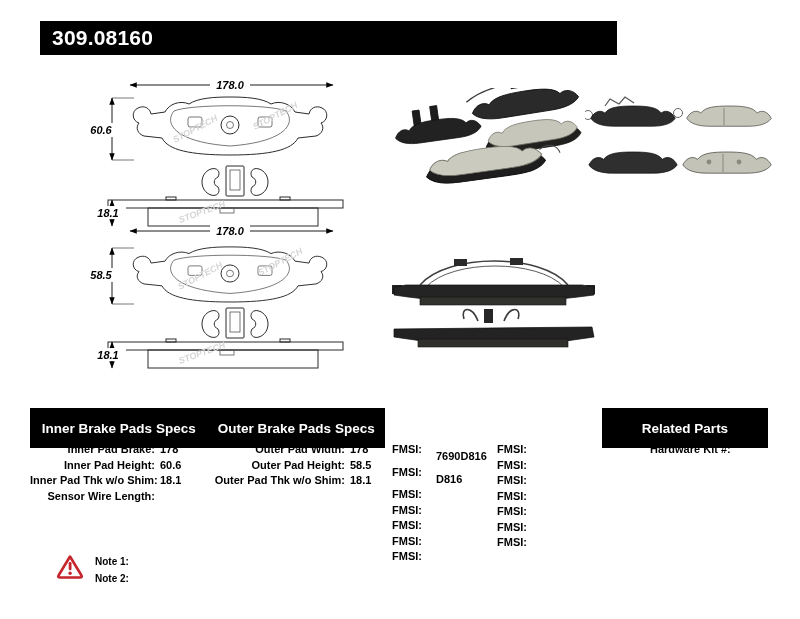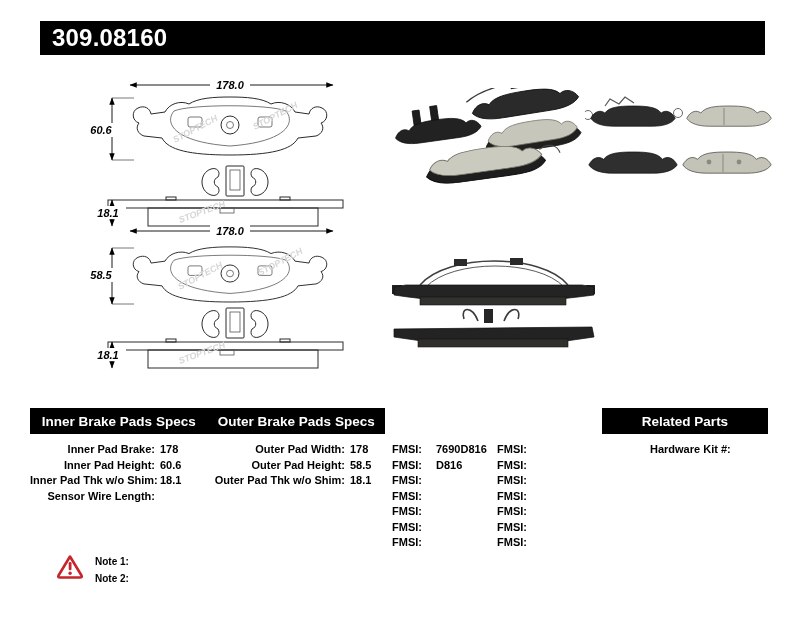--- a/index.html
+++ b/index.html
@@ -1,57 +1,57 @@
 <!DOCTYPE html>
 <html><head>
 <meta charset="utf-8">
 <style>
   * { margin:0; padding:0; box-sizing:border-box; }
   html,body { background:#fff; }
   body { font-family:"Liberation Sans", sans-serif; color:#000; }
   .page { position:relative; width:800px; height:619px; background:#fff; overflow:hidden; }
 
   
-  .topbar { position:absolute; left:40px; top:21px; width:725px; height:34px;
+  .topbar { position:absolute; left:40px; top:21px; width:577px; height:34px;
     background:#000; color:#fff; display:flex; align-items:center; justify-content:space-between;
-    padding:0 14px 0 12px; font-weight:bold; font-size:24px; letter-spacing:.2px; }
+    padding:0 14px 0 12px; font-weight:bold; font-size:21px; letter-spacing:.2px; }
 
   
   .diagram-svg { position:absolute; left:30px; top:68px; }
   .photoA { position:absolute; left:390px; top:88px; }
   .photoB { position:absolute; left:585px; top:90px; }
   .photoC { position:absolute; left:390px; top:245px; }
   svg text { font-family:"Liberation Sans", sans-serif; }
   .dimlabel { font-size:11px; font-weight:bold; font-style:italic; fill:#000; }
   .wm { font-size:9px; font-weight:bold; font-style:italic; fill:#d6d6d6; }
   .line { stroke:#2b2b2b; stroke-width:1; fill:none; }
   .thin { stroke:#555; stroke-width:.8; fill:none; }
   .dim { stroke:#000; stroke-width:.9; fill:none; }
 
   
-  .thead { position:absolute; top:408px; height:26px; background:#000; color:#fff;
+  .thead { position:absolute; top:408px; height:40px; background:#000; color:#fff;
     display:flex; align-items:center; justify-content:center; font-weight:bold; font-size:13.5px; }
   .specbar { left:30px; width:355px; }
   .specbar span { flex:1; text-align:center; }
   .fmsibar { left:391px; width:205px; }
   .relbar  { left:602px; width:166px; }
 
   
   .col { position:absolute; top:442px; font-size:11px; font-weight:bold; line-height:15.5px; }
   .inner-col { left:30px; }
   .outer-col { left:212px; }
   .specrow { display:flex; white-space:nowrap; }
   .inner-col .lbl { width:125px; text-align:right; }
   .outer-col .lbl { width:133px; text-align:right; }
   .specrow .val { margin-left:5px; }
   .fmsi-col1 { left:392px; }
   .fmsi-col2 { left:497px; }
   .fmsirow { display:flex; white-space:nowrap; }
   .fmsirow .lbl { width:36px; }
-  .fmsirow .val { margin-left:8px; }
+  .fmsirow .val { margin-left:8px;margin-top:7px; }
   .rel-col { left:607px;padding-left:43px; }
   .relrow { display:flex; white-space:nowrap; }
   .relrow .val { margin-left:5px; }
 
   
   .warnicon { position:absolute; left:56px; top:554px; }
   .notes { position:absolute; left:95px; top:553px; font-size:10px; font-weight:bold; line-height:17px; }
 </style>
 </head>
 <body>

